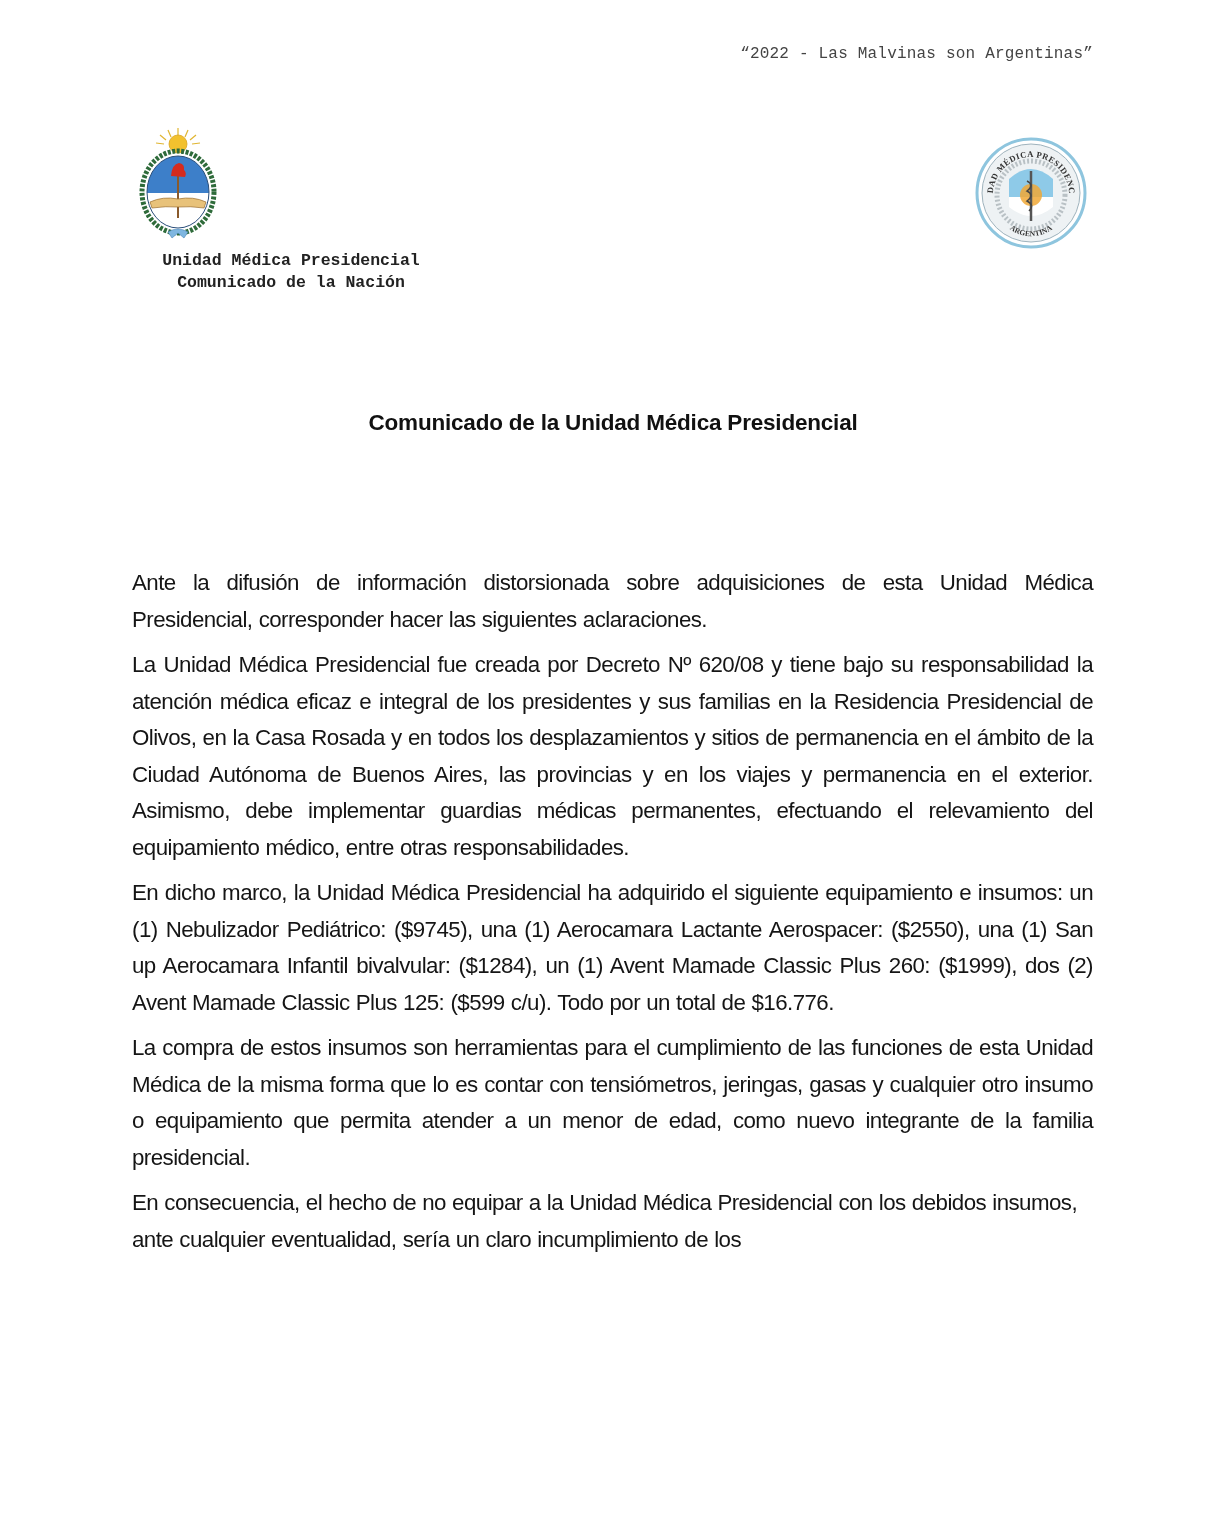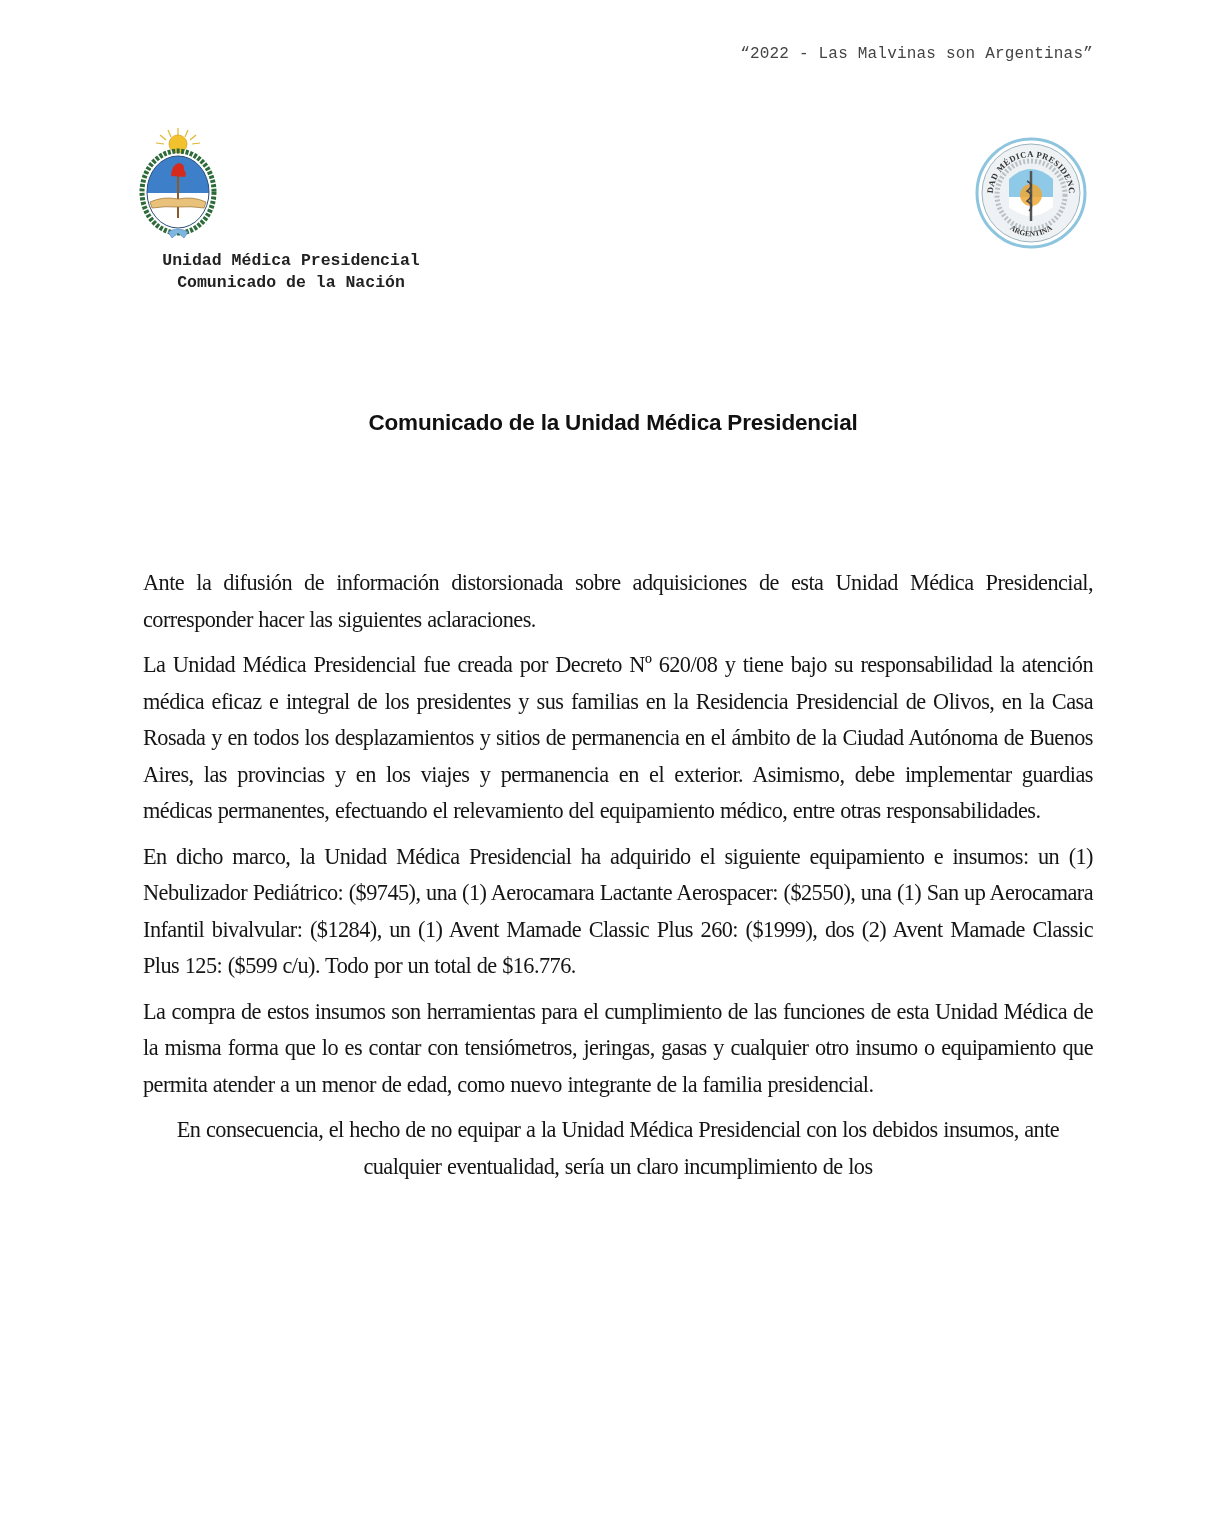--- a/index.html
+++ b/index.html
@@ -66,28 +66,27 @@
       position: absolute;
       left: 132px;
       top: 565px;
       width: 961px;
       font-family: "Liberation Sans Narrow", "Liberation Sans", "DejaVu Sans Condensed", sans-serif;
       font-size: 22.3px;
       line-height: 36.5px;
       color: #151515;
     }
     .body-text p {
-      margin: 0 0 9px 11px;
+      margin: 0 0 9px 0;
       text-align: justify;
       letter-spacing: -0.55px;
       word-spacing: 0.5px;
-      font-family: Liberation Serif, serif;
     }
     .body-text p.last {
-      text-align: center;
+      text-align: left;
     }
   </style>
 </head>
 <body>
 
 <div class="motto">“2022 - Las Malvinas son Argentinas”</div>
 
 <svg class="coat-of-arms" viewBox="0 0 80 115">
 
   <g stroke="#e0b530" stroke-width="1.2">

